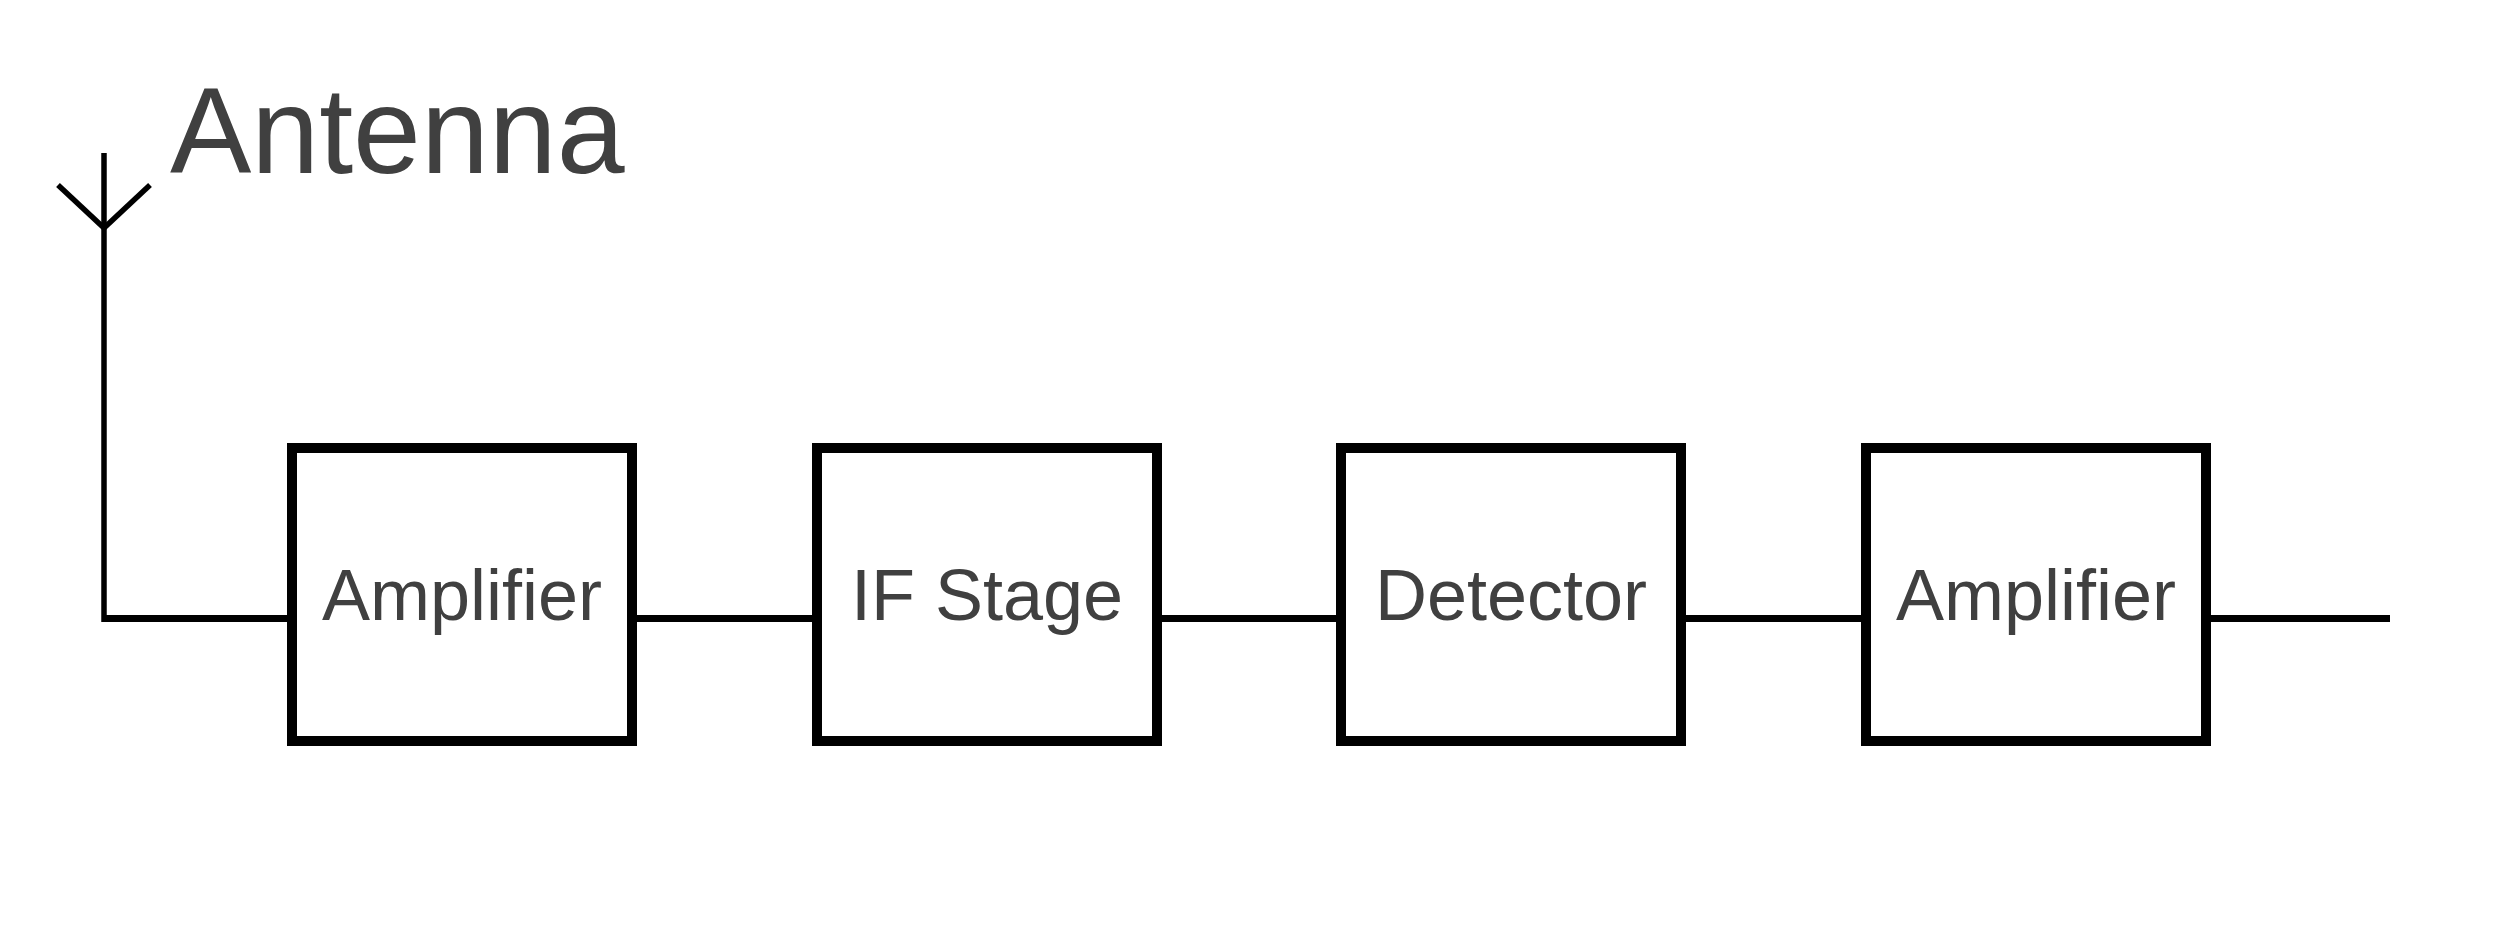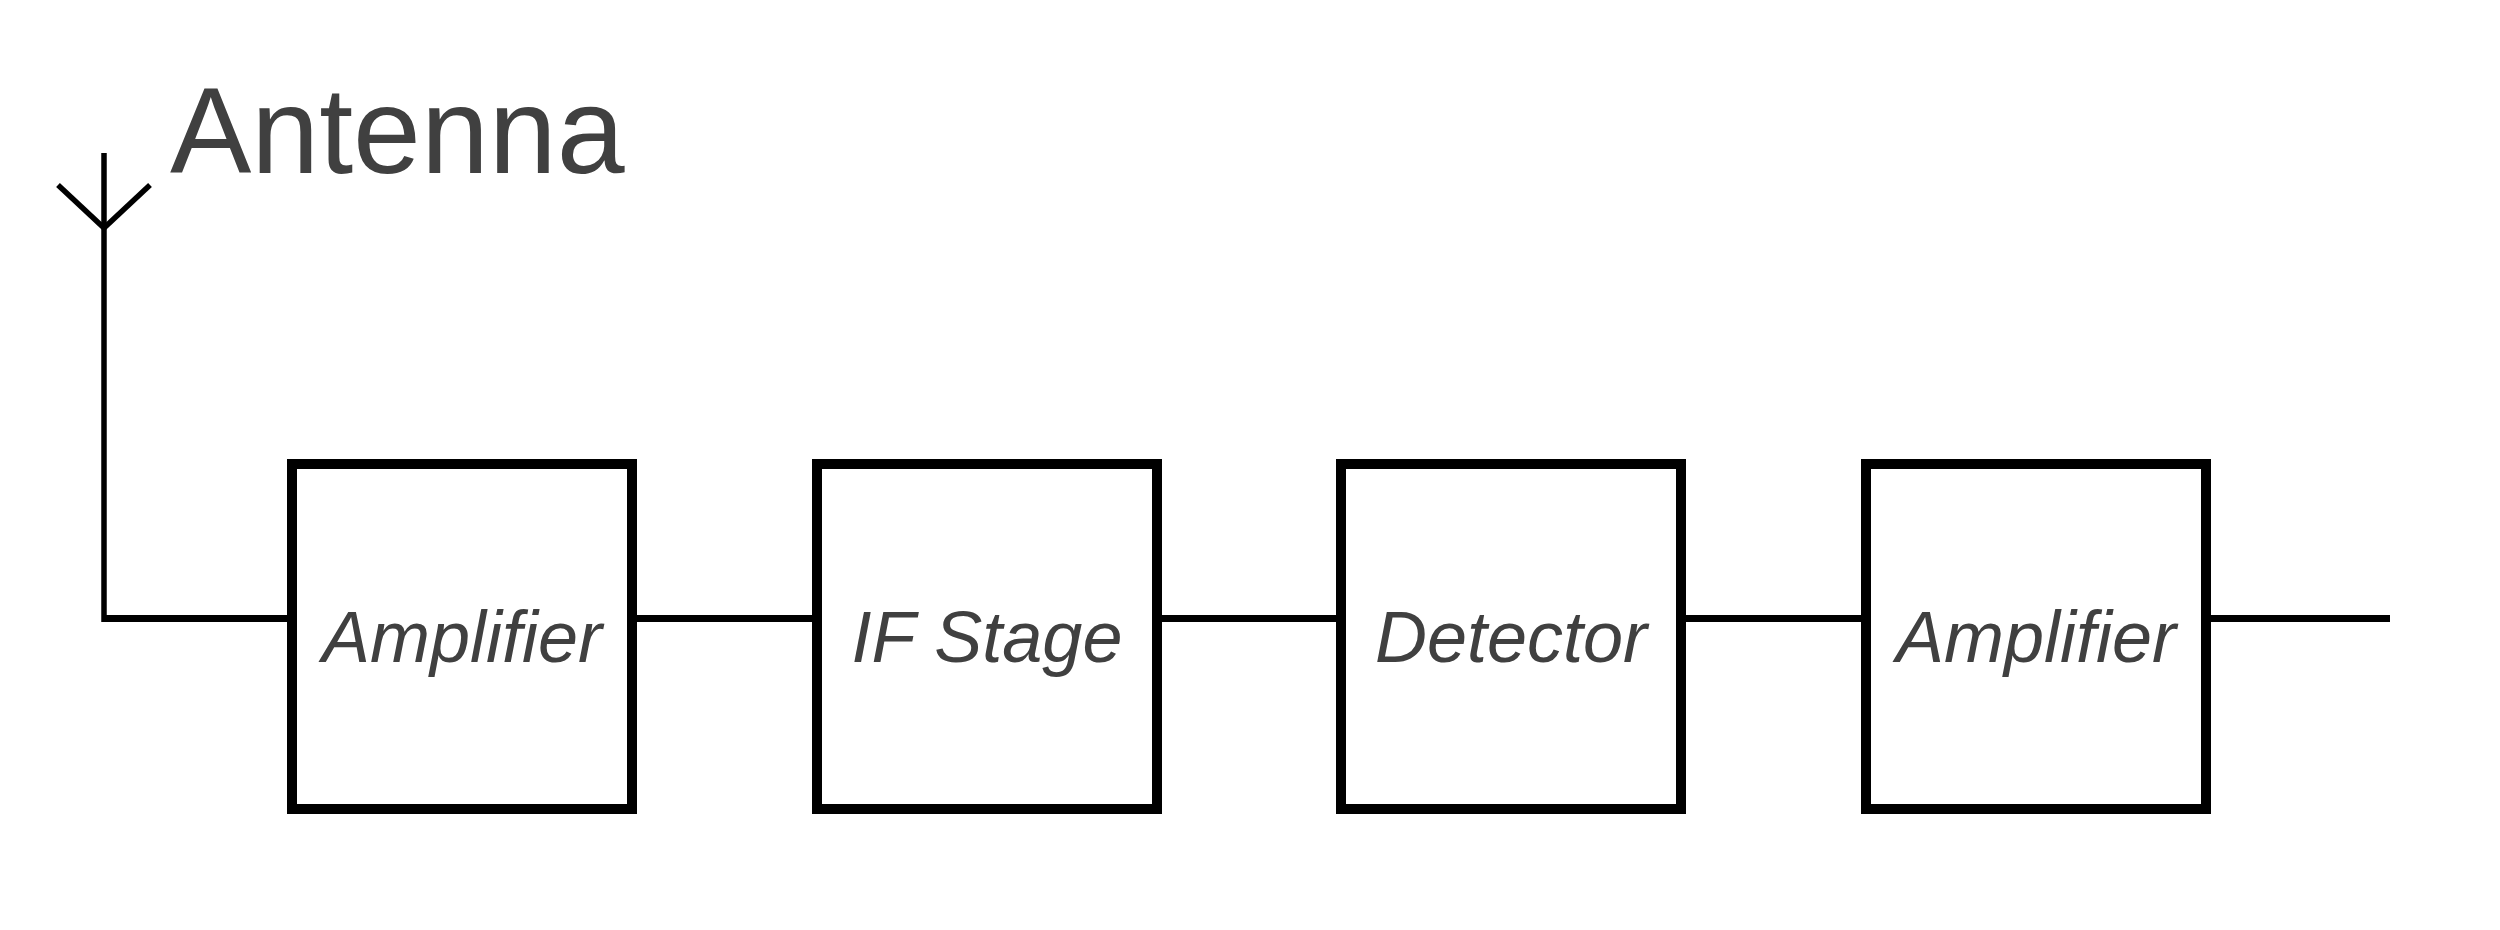--- a/index.html
+++ b/index.html
@@ -39,31 +39,30 @@
   #signal-line {
     left: 104px;
     top: 615px;
     width: 2286px;
     height: 7px;
     background: #000000;
     z-index: 0;
   }
 
   .block {
-    top: 459px;
+    top: 443px;
     width: 350px;
-    height: 355px;
+    height: 303px;
     box-sizing: border-box;
     border: 10px solid #000000;
     background: #ffffff;
     display: flex;
     align-items: center;
     justify-content: center;
     z-index: 1;
-    font-style: italic;
   }
   .block .label {
     font-size: 72px;
     line-height: 1;
     white-space: nowrap;
   }
   #block-1 { left: 287px; }
   #block-2 { left: 812px; }
   #block-3 { left: 1336px; }
   #block-4 { left: 1861px; }

